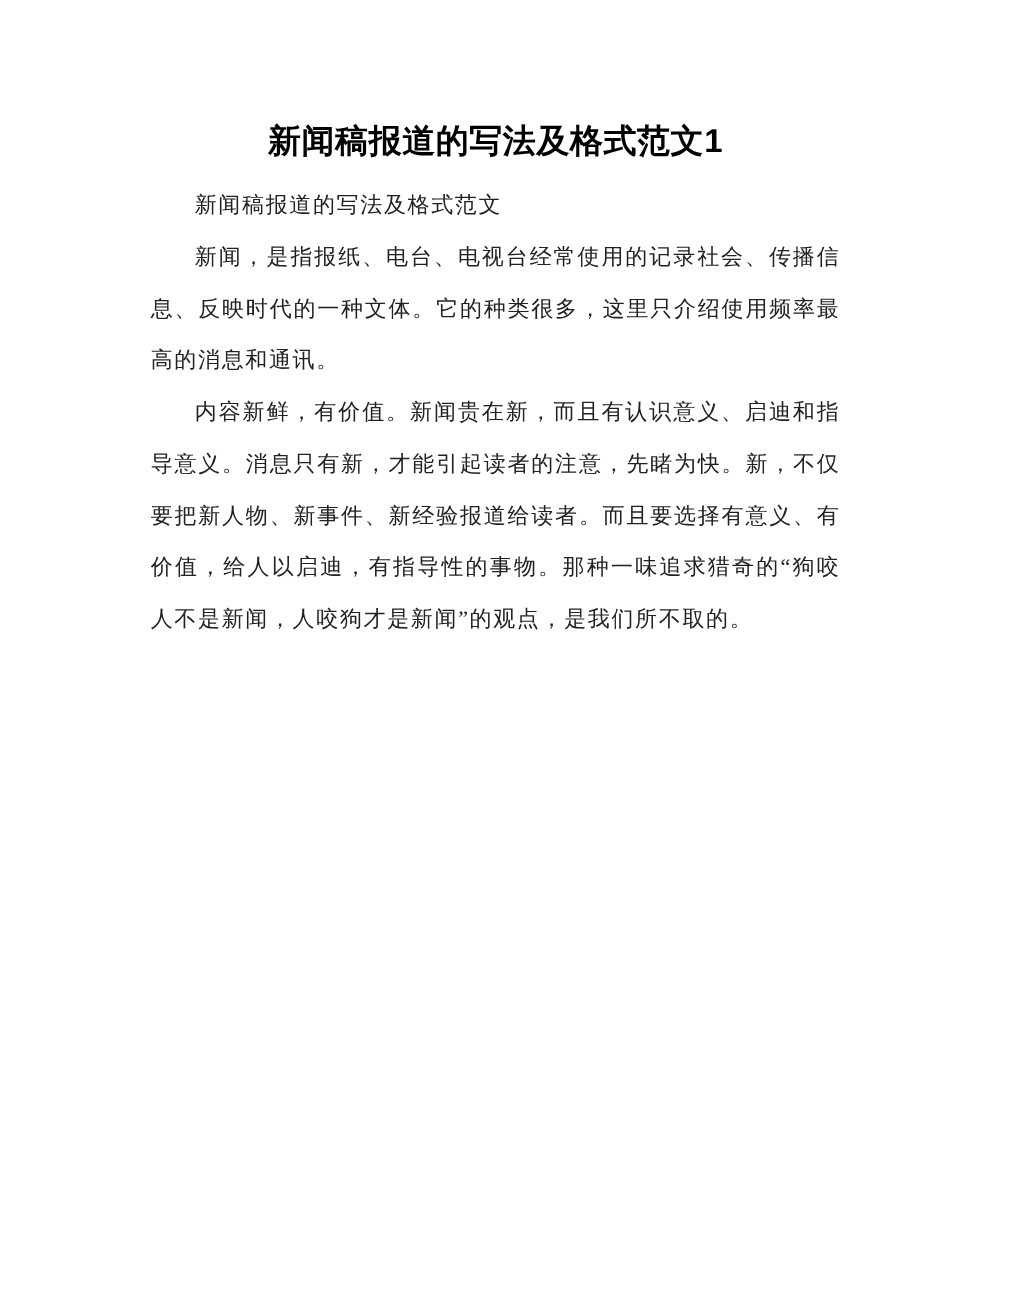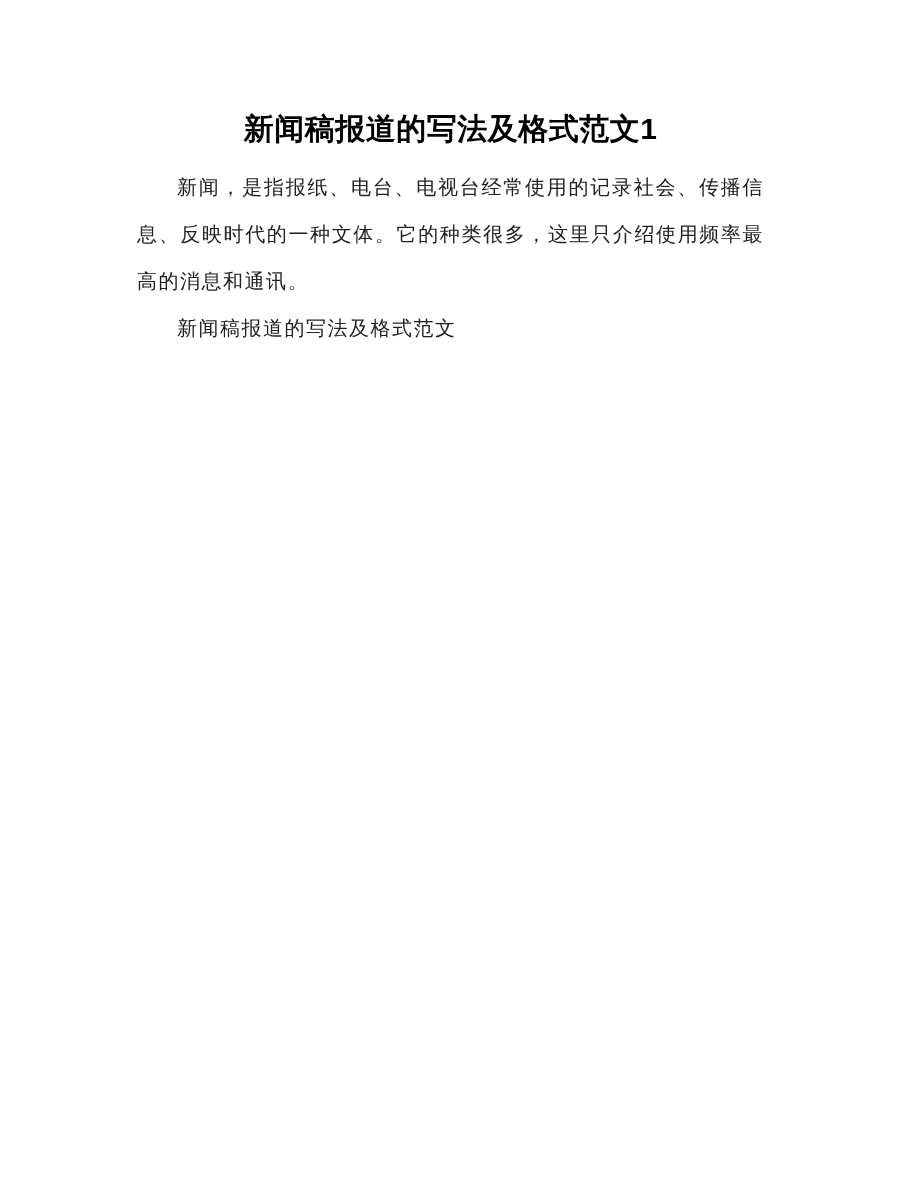--- a/index.html
+++ b/index.html
@@ -37,16 +37,17 @@
     text-indent: 2em;
     color: #212121;
   }
 </style>
 </head>
 <body>
 
 <div class="page">
   <h1 class="doc-title">新闻稿报道的写法及格式范文1</h1>
   <div class="doc-body">
+    <p>新闻稿报道的写法及格式范文</p>
     <p>新闻，是指报纸、电台、电视台经常使用的记录社会、传播信息、反映时代的一种文体。它的种类很多，这里只介绍使用频率最高的消息和通讯。</p>
-    <p>新闻稿报道的写法及格式范文</p>
+    <p>内容新鲜，有价值。新闻贵在新，而且有认识意义、启迪和指导意义。消息只有新，才能引起读者的注意，先睹为快。新，不仅要把新人物、新事件、新经验报道给读者。而且要选择有意义、有价值，给人以启迪，有指导性的事物。那种一味追求猎奇的“狗咬人不是新闻，人咬狗才是新闻”的观点，是我们所不取的。</p>
   </div>
 </div>
 
 </body></html>

